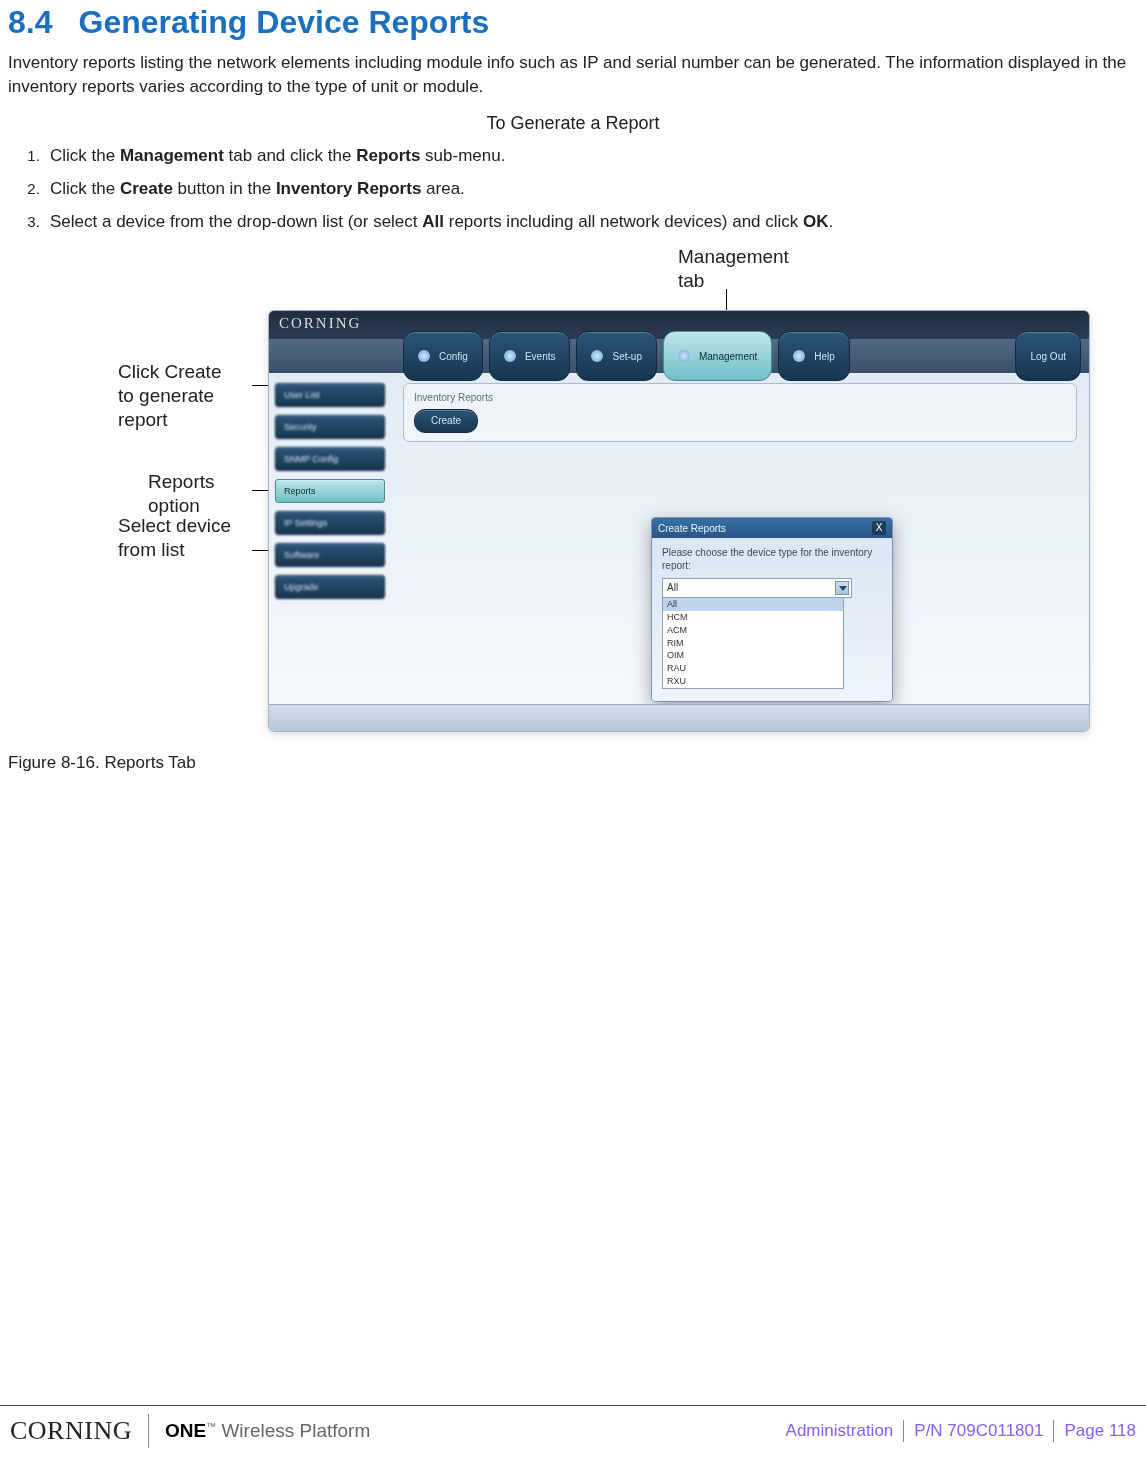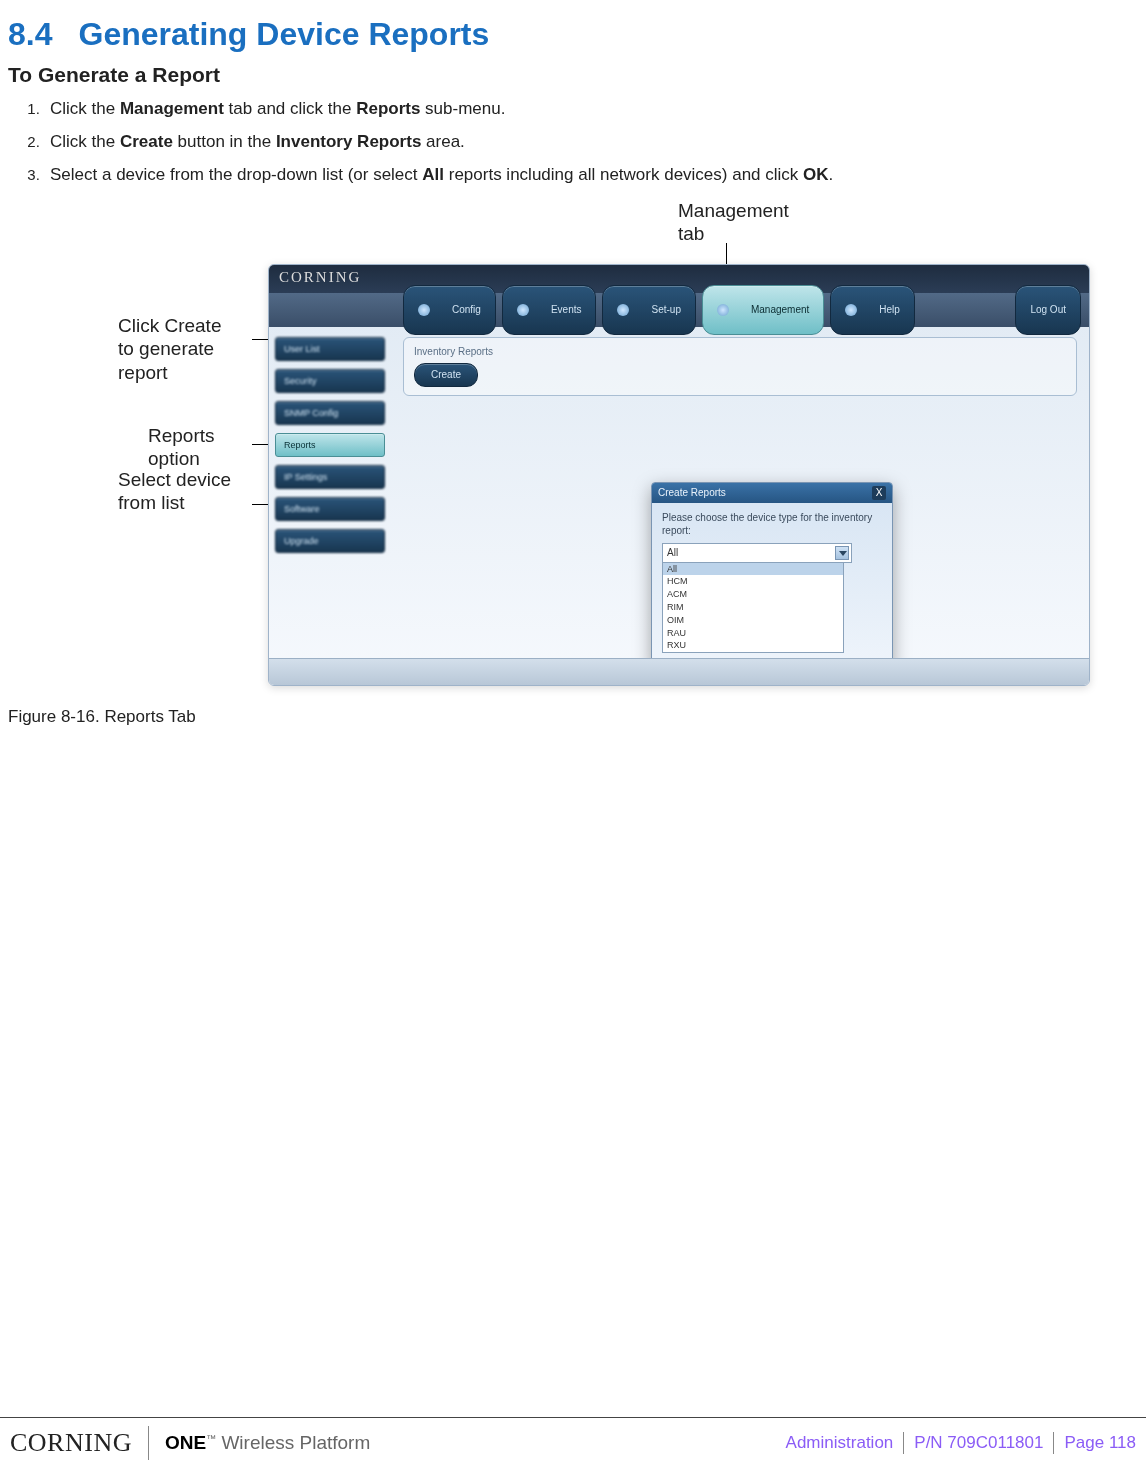--- a/index.html
+++ b/index.html
@@ -15,35 +15,36 @@
     min-height: 1463px;
     position: relative;
     box-sizing: border-box;
     padding: 0 8px;
   }
   .section-heading {
     font-family: Arial, Helvetica, sans-serif;
     font-size: 32px;
     font-weight: 700;
     color: #1a6fc0;
-    margin: 12px 0 10px 0;
+    margin: 0 0 10px 0;
     padding-top: 4px;
   }
   .section-heading .num {
     margin-right: 26px;
   }
   .intro {
     font-size: 17px;
     line-height: 1.4;
     margin: 0 0 14px 0;
   }
   .subheading {
-    font-size: 21px;
-    font-weight: 700;
+    font-size: 18px;
+    font-weight: 400;
     margin: 0 0 8px 0;
+    text-align: center;
   }
   ol.steps {
     margin: 0 0 10px 36px;
     padding: 0;
     font-size: 17px;
     line-height: 1.6;
   }
   ol.steps li {
     margin-bottom: 6px;
     padding-left: 6px;
@@ -113,21 +114,21 @@
   }
   .tbtn {
     height: 24px;
     border-radius: 12px;
     background: linear-gradient(#2a5479, #183650);
     color: #cfe2f1;
     font-size: 10px;
     padding: 12px 14px;
     display: flex;
     align-items: center;
-    gap: 22px;
+    gap: 9px;
     border: 1px solid #12293f;
     box-shadow: inset 0 1px 0 rgba(255,255,255,.25);
     filter: blur(.6px);
   }
   .tbtn .dot {
     width: 12px; height: 12px; border-radius: 50%;
     background: radial-gradient(#cfe7ff, #6aa1cf);
   }
   .tbtn.sel {
     background: linear-gradient(#bfe5ea, #6fbfc7);
@@ -195,21 +196,21 @@
     font-size: 10px;
     padding: 0 16px;
     line-height: 22px;
     box-shadow: inset 0 1px 0 rgba(255,255,255,.25);
     filter: blur(.6px);
   }
   
   .dialog {
     position: absolute;
     left: 260px;
-    top: 155px;
+    top: 144px;
     width: 240px;
     background: linear-gradient(#d6e4f3, #eef4fb);
     border: 1px solid #7a95b3;
     border-radius: 4px;
     box-shadow: 0 6px 18px rgba(0,0,0,.35);
     overflow: hidden;
   }
   .dialog-title {
     height: 20px;
     background: linear-gradient(#3a72a7, #265583);
@@ -354,20 +355,21 @@
 </style>
 </head>
 <body>
 
 <div class="page">
 
   <h2 class="section-heading">
     <span class="num">8.4</span><span>Generating Device Reports</span>
   </h2>
 
+  <p class="intro">Inventory reports listing the network elements including module info such as IP and serial number can be generated. The information displayed in the inventory reports varies according to the type of unit or module.</p>
 
   <p class="subheading">To Generate a Report</p>
 
   <ol class="steps">
     <li>
       <span>Click the </span><span class="b">Management</span><span> tab and click the </span><span class="b">Reports</span><span> sub-menu.</span>
     </li>
     <li>
       <span>Click the </span><span class="b">Create</span><span> button in the </span><span class="b">Inventory Reports</span><span> area.</span>
     </li>

